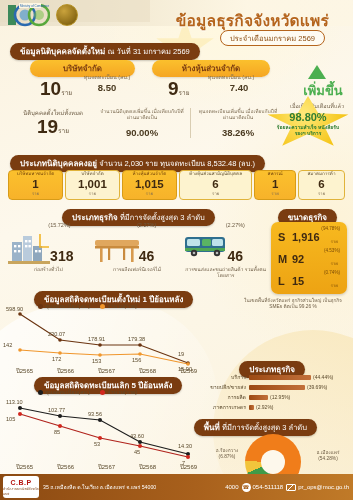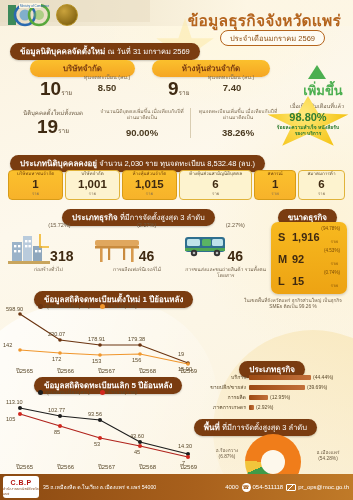--- a/index.html
+++ b/index.html
@@ -26,21 +26,21 @@
     background:linear-gradient(90deg,#e7ddc6 0%, #f3ead3 38%, #fdf6e4 70%); opacity:.9;}
   .corner-tl { position:absolute; left:0; top:0; width:150px; height:22px; background:#e8dcc2; opacity:.55;}
 
   
   .logos { position:absolute; left:8px; top:3px; display:flex; gap:6px; align-items:center; }
   .logo-a { width:42px; height:24px; display:flex; align-items:center; }
   .logo-b { width:22px; height:22px; border-radius:50%;
     background:radial-gradient(circle at 35% 30%, #caa33c, #8a6a16 70%, #6d5310);
     border:1px solid #b79326; }
   .title {
-    position:absolute; right:12px; top:8px; text-align:right;
+    position:absolute; right:24px; top:8px; text-align:right;
     font-size:15.5px; font-weight:bold; color:#b5651d; letter-spacing:.2px;
     text-shadow:0 1px 0 #fff;
   }
   .subtitle {
     position:absolute; right:28px; top:30px;
     border:1px solid #b5651d; border-radius:9px; padding:1px 9px;
     font-size:7.5px; color:#8c4f14; background:rgba(255,255,255,.5);
   }
   .star-bg { position:absolute; left:155px; top:18px; width:60px; height:58px;
      background:#fbe9a8; opacity:.55;
@@ -205,21 +205,21 @@
     <span>10</span><span class="unit">ราย</span>
   </div>
   <div class="capcap" style="left:72px; top:74px; width:70px;">ทุนจดทะเบียน (ลบ.)</div>
   <div class="capval" style="left:72px; top:82px; width:70px; text-align:center;">8.50</div>
 
   <div class="opill pill-lp">ห้างหุ้นส่วนจำกัด</div>
   <div class="bignum" style="left:168px; top:78px;">
     <span>9</span><span class="unit">ราย</span>
   </div>
   <div class="capcap" style="left:196px; top:74px; width:70px;">ทุนจดทะเบียน (ลบ.)</div>
-  <div class="capval" style="left:197px; top:82px; width:70px; text-align:center;">7.40</div>
+  <div class="capval" style="left:204px; top:82px; width:70px; text-align:center;">7.40</div>
 
   <div class="up-wrap">
     <span class="up-tri"></span>
     <span class="up-label">เพิ่มขึ้น</span>
     <div class="up-sub">เมื่อเทียบกับเดือนที่แล้ว</div>
   </div>
 
   <div class="totcap">นิติบุคคลตั้งใหม่ทั้งหมด</div>
   <div class="totnum">
     <b>19</b><span class="unit">ราย</span>

